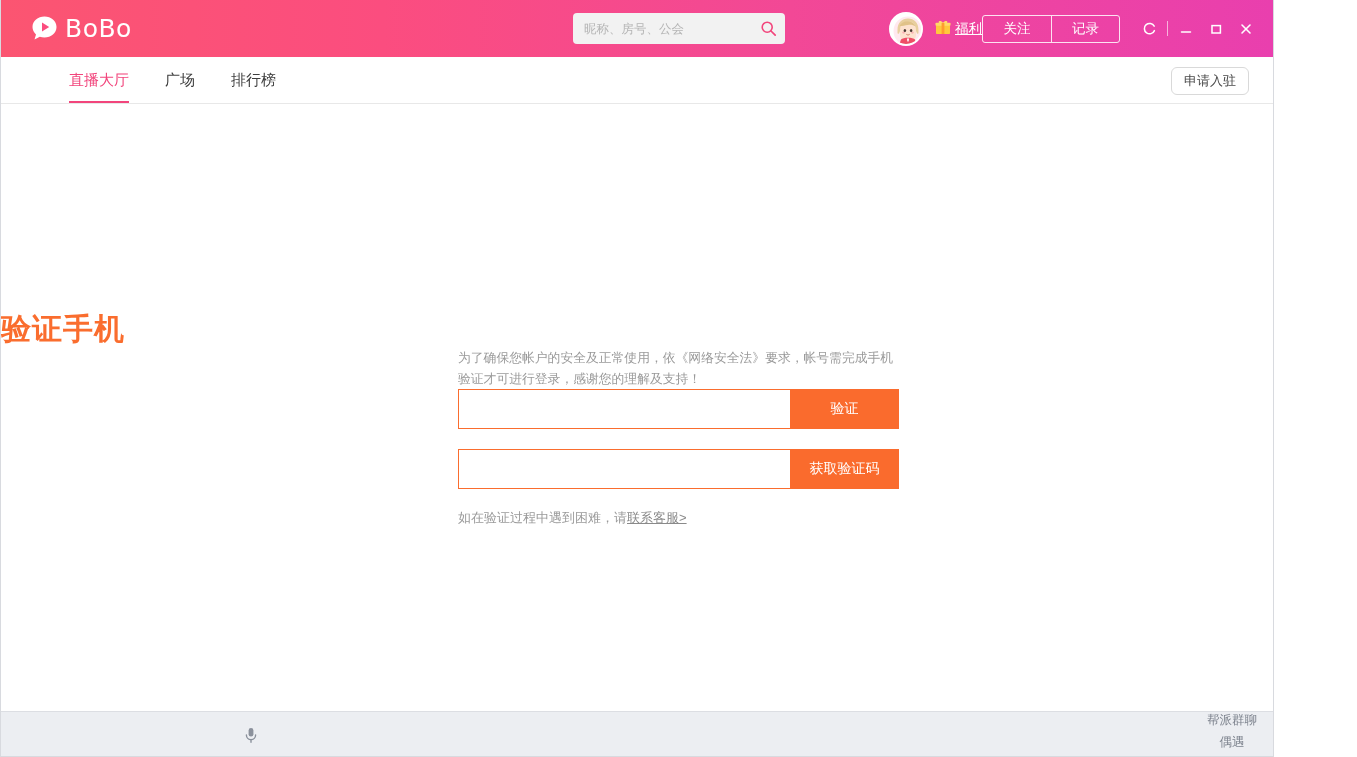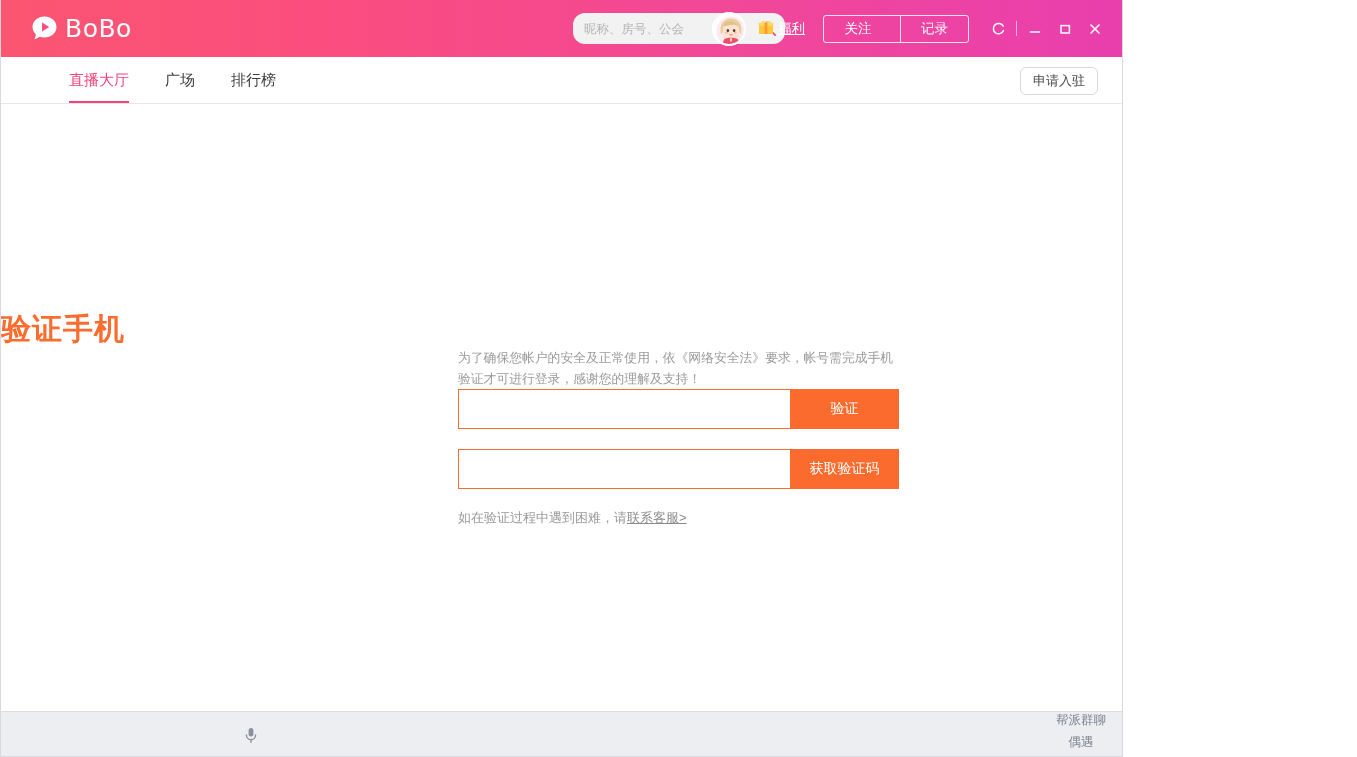--- a/index.html
+++ b/index.html
@@ -7,21 +7,21 @@
   html, body {
     width: 1357px;
     height: 757px;
     overflow: hidden;
     font-family: "Liberation Sans", "DejaVu Sans", sans-serif;
     background: #ffffff;
   }
 
   .app-window {
     position: relative;
-    width: 1123px;
+    width: 1274px;
     height: 757px;
     background: #ffffff;
     border: 1px solid #d8dadf;
     border-top: none;
     display: flex;
     flex-direction: column;
   }
 
   
   .titlebar {
@@ -54,21 +54,21 @@
   }
 
   
   .search-box {
     position: absolute;
     left: 572px;
     top: 13px;
     width: 212px;
     height: 31px;
     background: #f2f2f2;
-    border-radius: 12px;
+    border-radius: 4px;
     display: flex;
     align-items: center;
     padding: 0 8px 0 11px;
   }
   .search-input {
     flex: 1;
     border: none;
     outline: none;
     background: transparent;
     font-size: 12.5px;
@@ -109,26 +109,24 @@
   }
   .welfare-label {
     color: #ffffff;
     font-size: 13.5px;
     white-space: nowrap;
     text-decoration: underline;
   }
 
   .pill-group {
     display: flex;
-    margin-left: 18px;
     border: 1px solid rgba(255,255,255,0.85);
     border-radius: 3px;
     overflow: hidden;
     height: 28px;
-    gap: 8px;
   }
   .pill-btn {
     width: 68px;
     height: 100%;
     background: transparent;
     border: none;
     color: #ffffff;
     font-size: 13.5px;
     cursor: pointer;
     font-family: "Liberation Sans", sans-serif;

